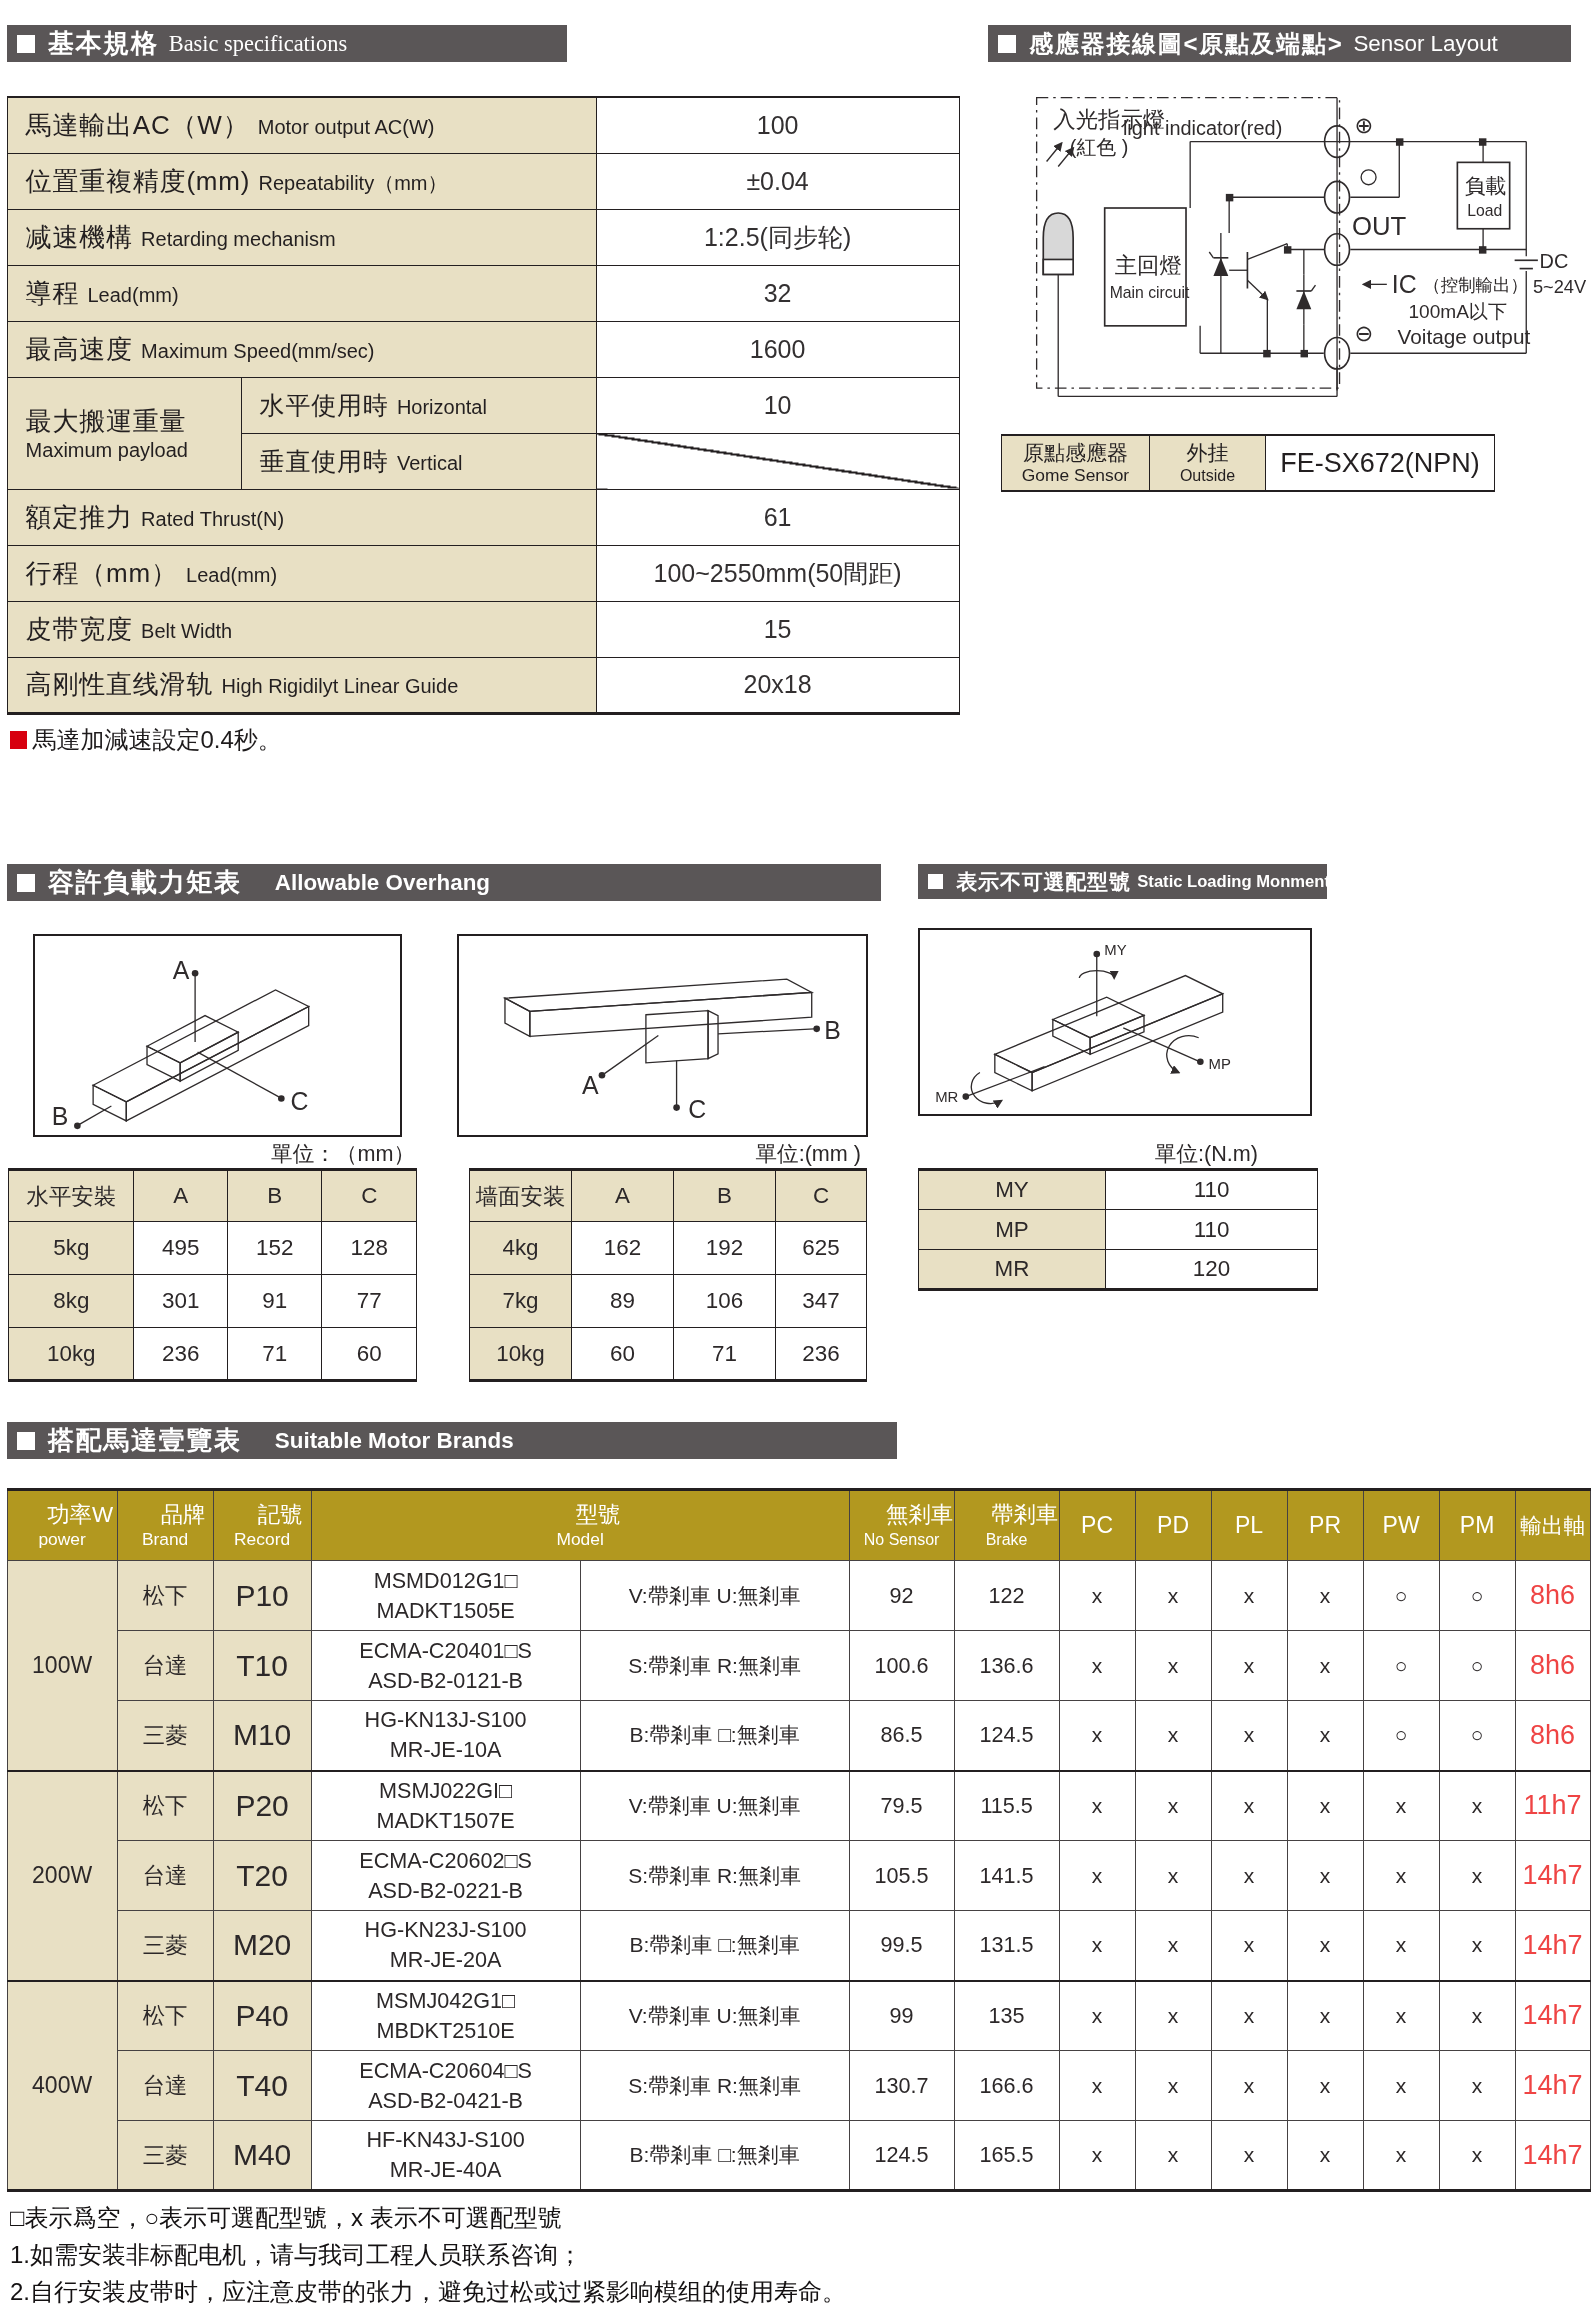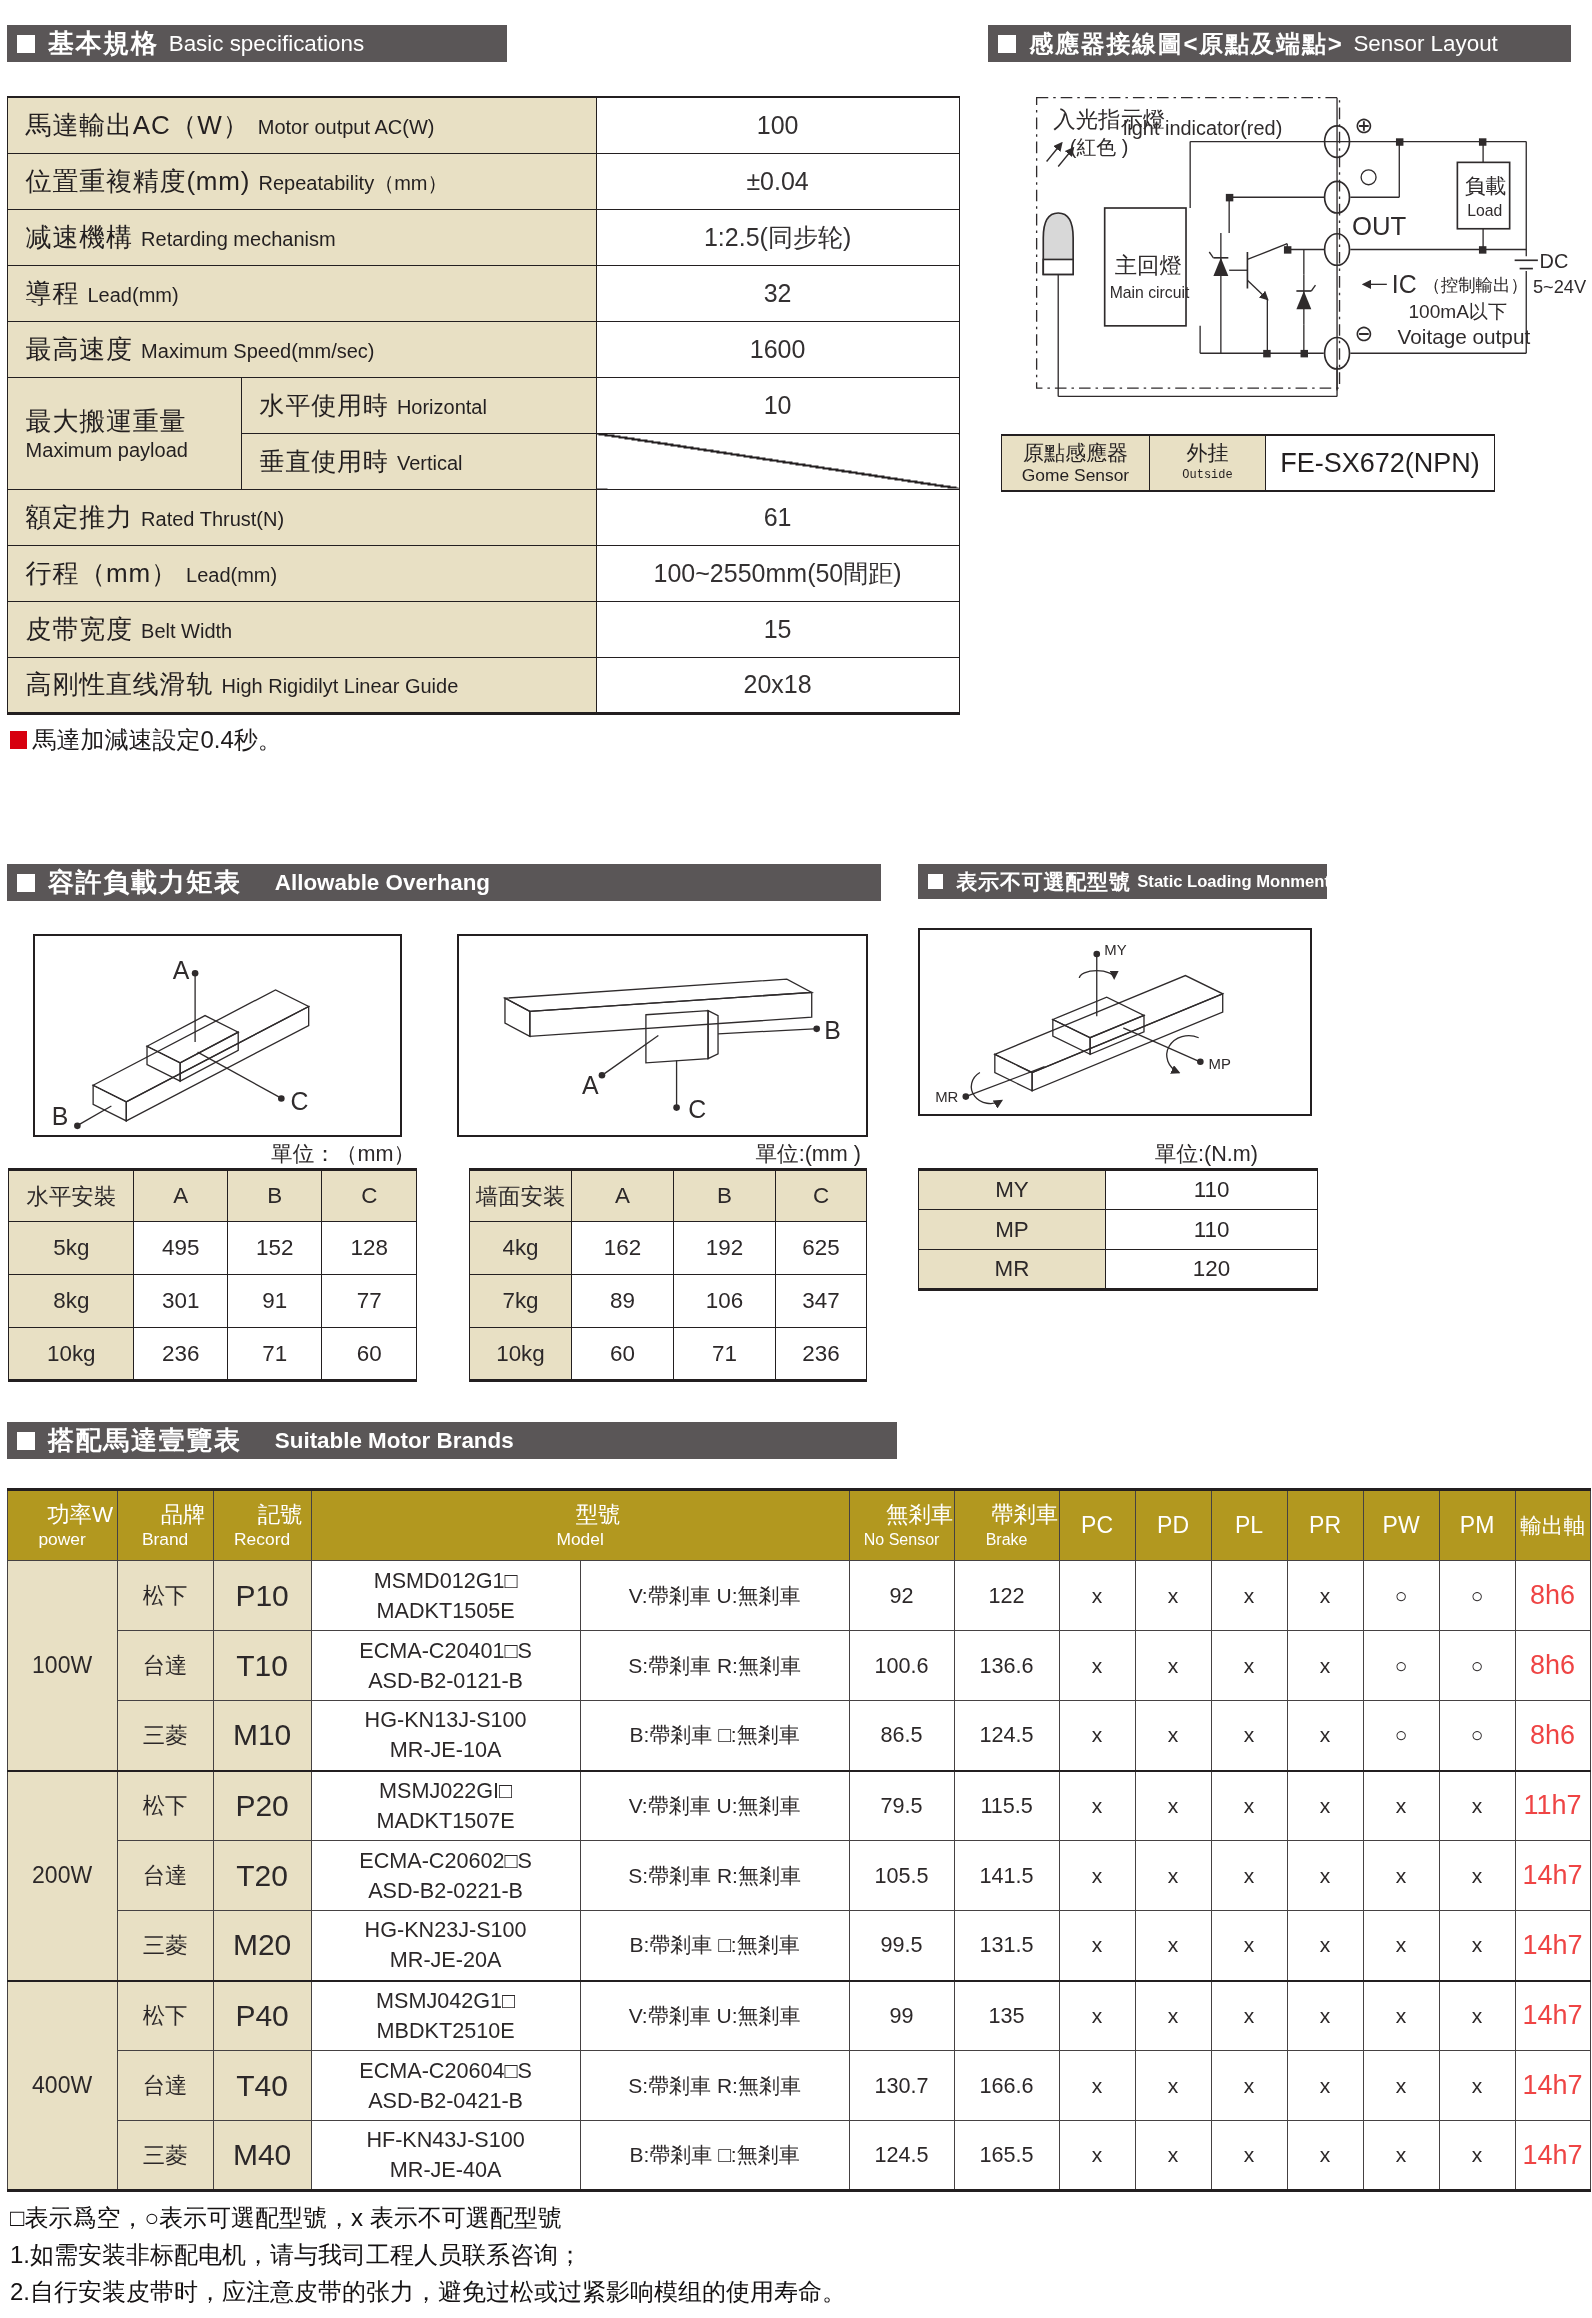--- a/index.html
+++ b/index.html
@@ -56,21 +56,21 @@
   
   svg{display:block;}
   .sk{stroke:#2f2b2c;fill:none;stroke-width:2;}
   .sk1{stroke:#2f2b2c;fill:none;stroke-width:1.6;}
   .fl{fill:#2f2b2c;stroke:none;}
   text{font-family:"Liberation Sans", sans-serif;fill:#2f2b2c;}
 </style>
 </head>
 <body>
 
-<div class="abs bar" style="left:6.6px;top:25px;width:500px;height:37px;">
+<div class="abs bar" style="left:6.6px;top:25px;width:560px;height:37px;font-family:Liberation Serif, serif;">
   <span class="sq"></span>
   <span class="zh">基本規格</span>
   <span class="en">Basic specifications</span>
 </div>
 <div class="abs bar" style="left:988px;top:25px;width:583px;height:37px;">
   <span class="sq"></span>
   <span class="zh" style="font-size:24px;">感應器接線圖&lt;原點及端點&gt;</span>
   <span class="en">Sensor Layout</span>
 </div>
 
@@ -238,21 +238,21 @@
       <col style="width:229px">
     </colgroup>
   <tbody>
       <tr style="height:56px">
     <td class="beige c" style="border:1.7px solid #231f20;">
       <div style="font-size:21px;line-height:25px;">原點感應器</div>
       <div style="font-size:17.4px;line-height:21.6px;">Gome Sensor</div>
     </td>
     <td class="beige c" style="border:1.7px solid #231f20;">
       <div style="font-size:21px;line-height:25px;">外挂</div>
-      <div style="font-size:12px;line-height:21.6px;font-family:Liberation Mono, monospace;">Outside</div>
+      <div style="font-size:16px;line-height:21.6px;">Outside</div>
     </td>
     <td class="c" style="border:1.7px solid #231f20;font-size:27px;">FE-SX672(NPN)</td>
   </tr>
 </tbody>
   </table>
 
 <div class="abs bar" style="left:6.6px;top:864px;width:874px;height:37px;">
   <span class="sq"></span>
   <span class="zh">容許負載力矩表</span>
   <span class="en" style="margin-left:33px;font-weight:bold;">Allowable Overhang</span>

